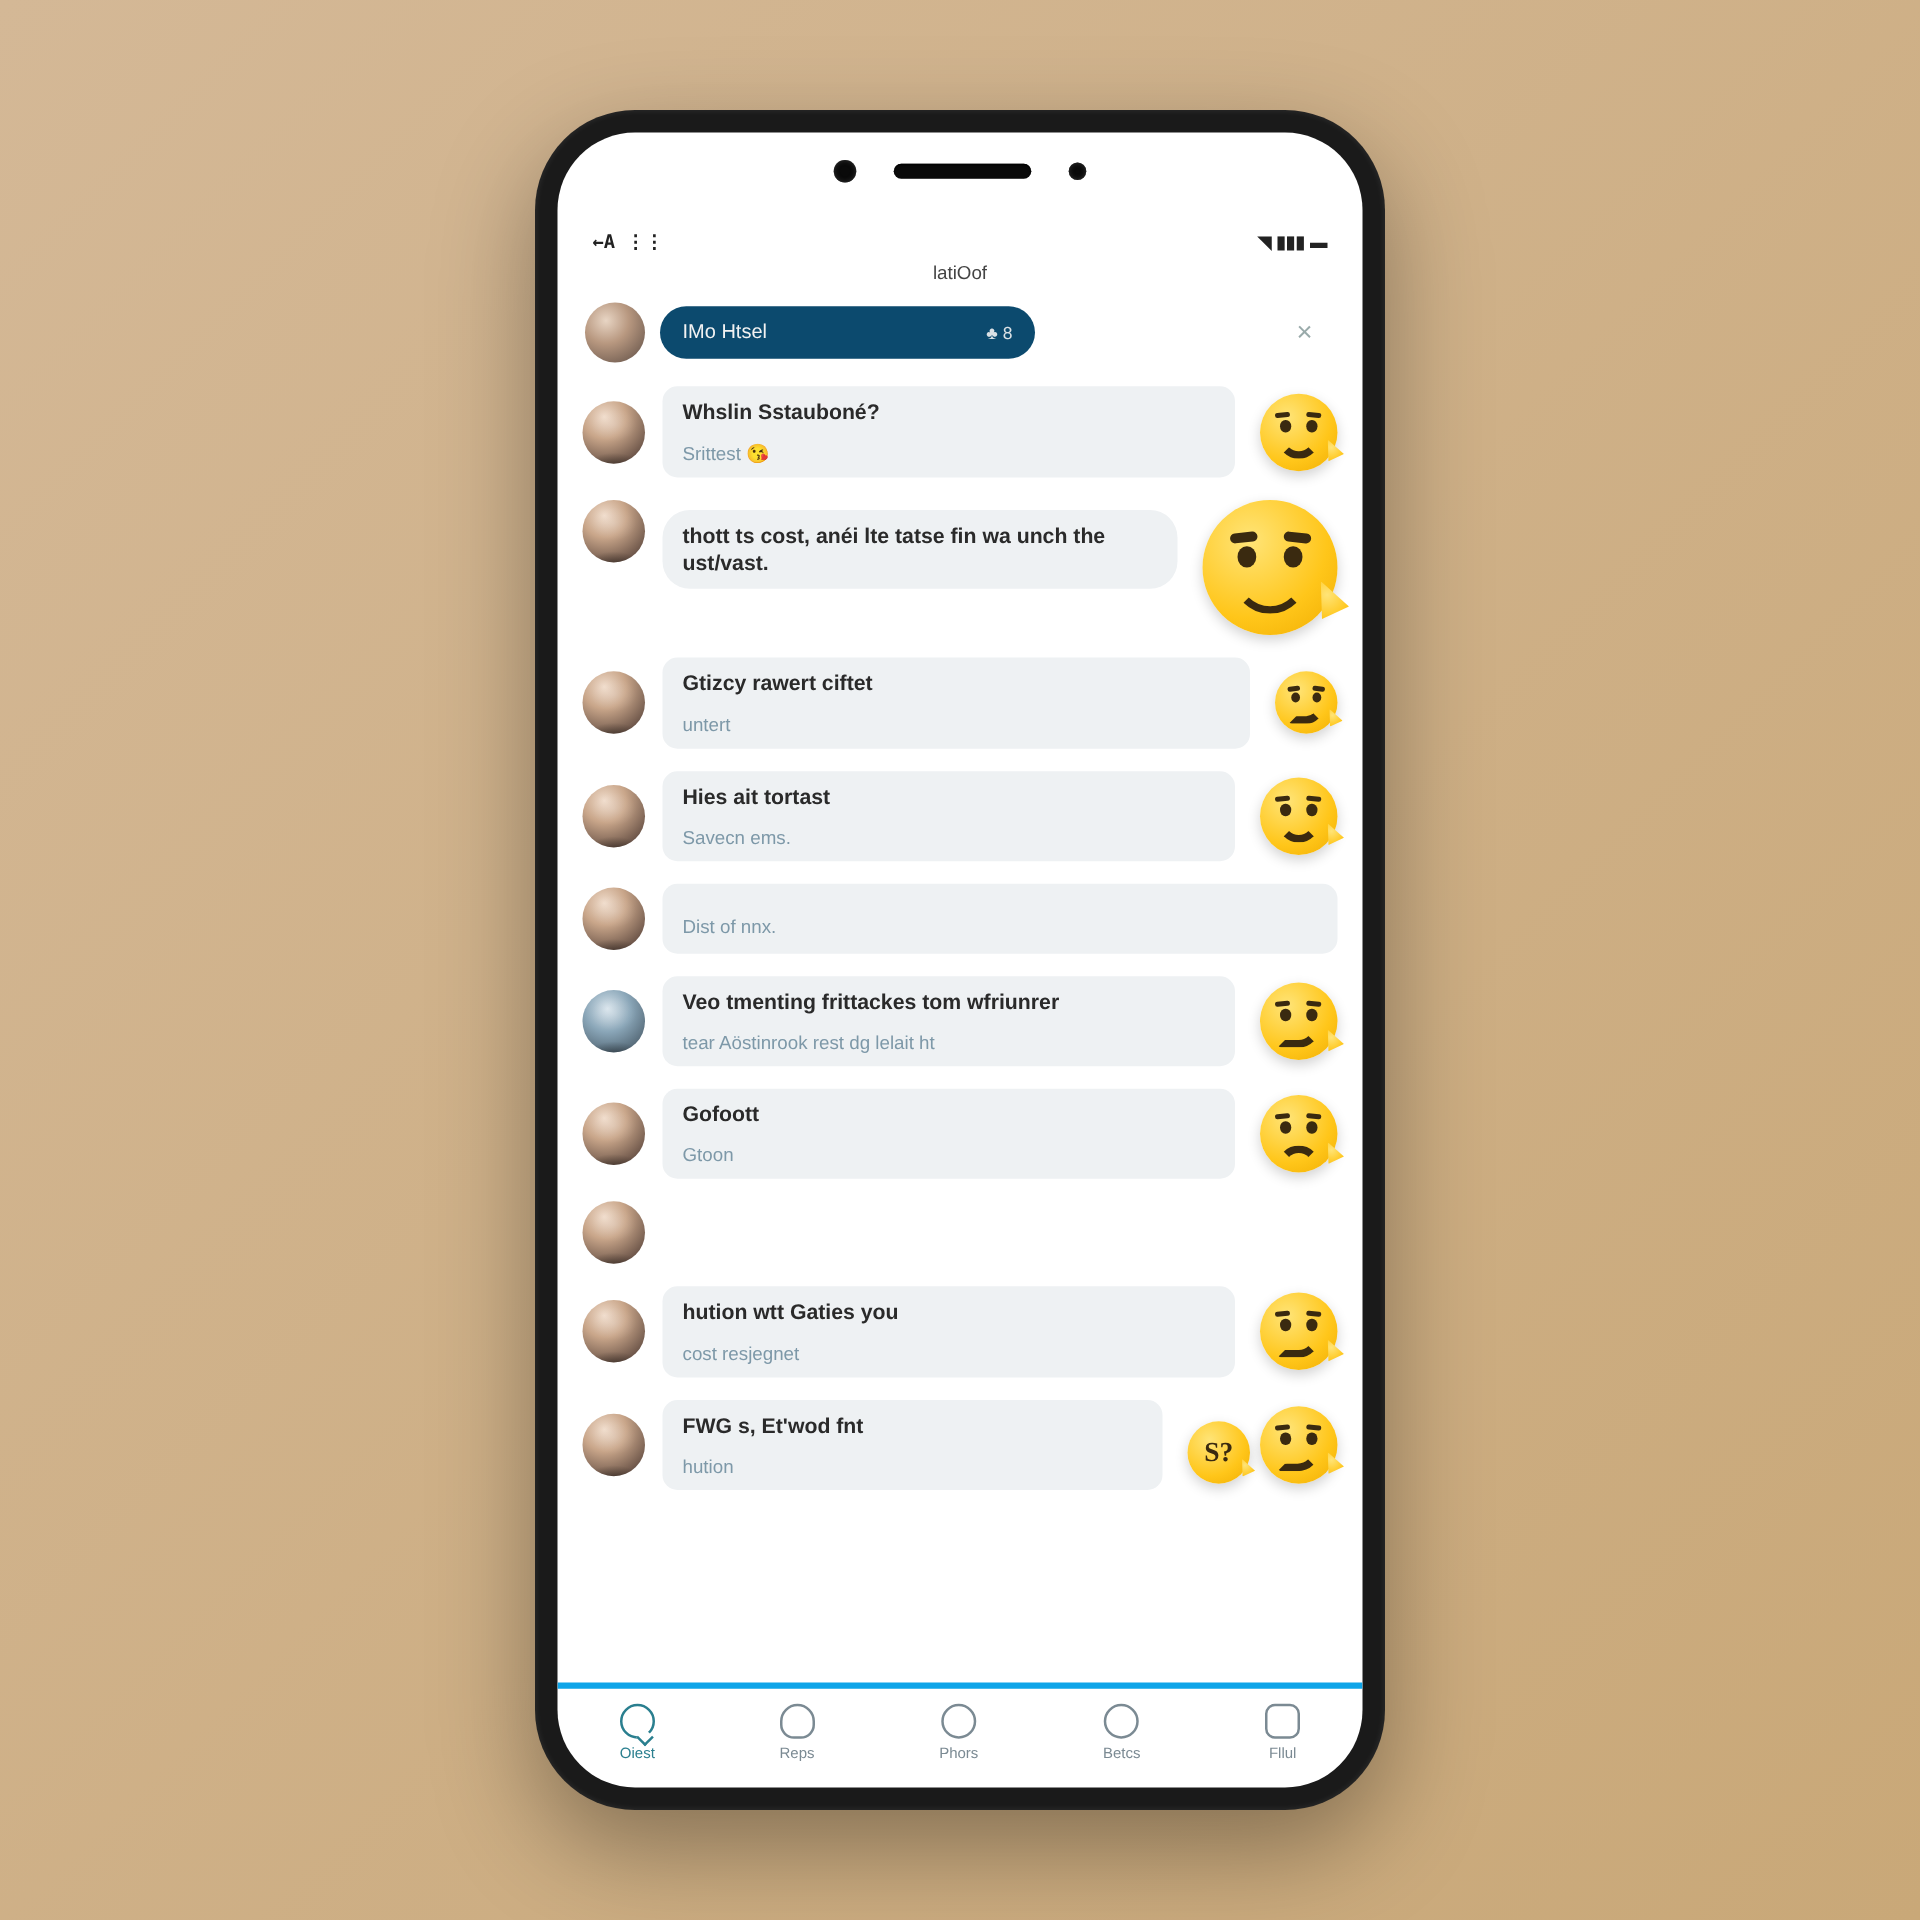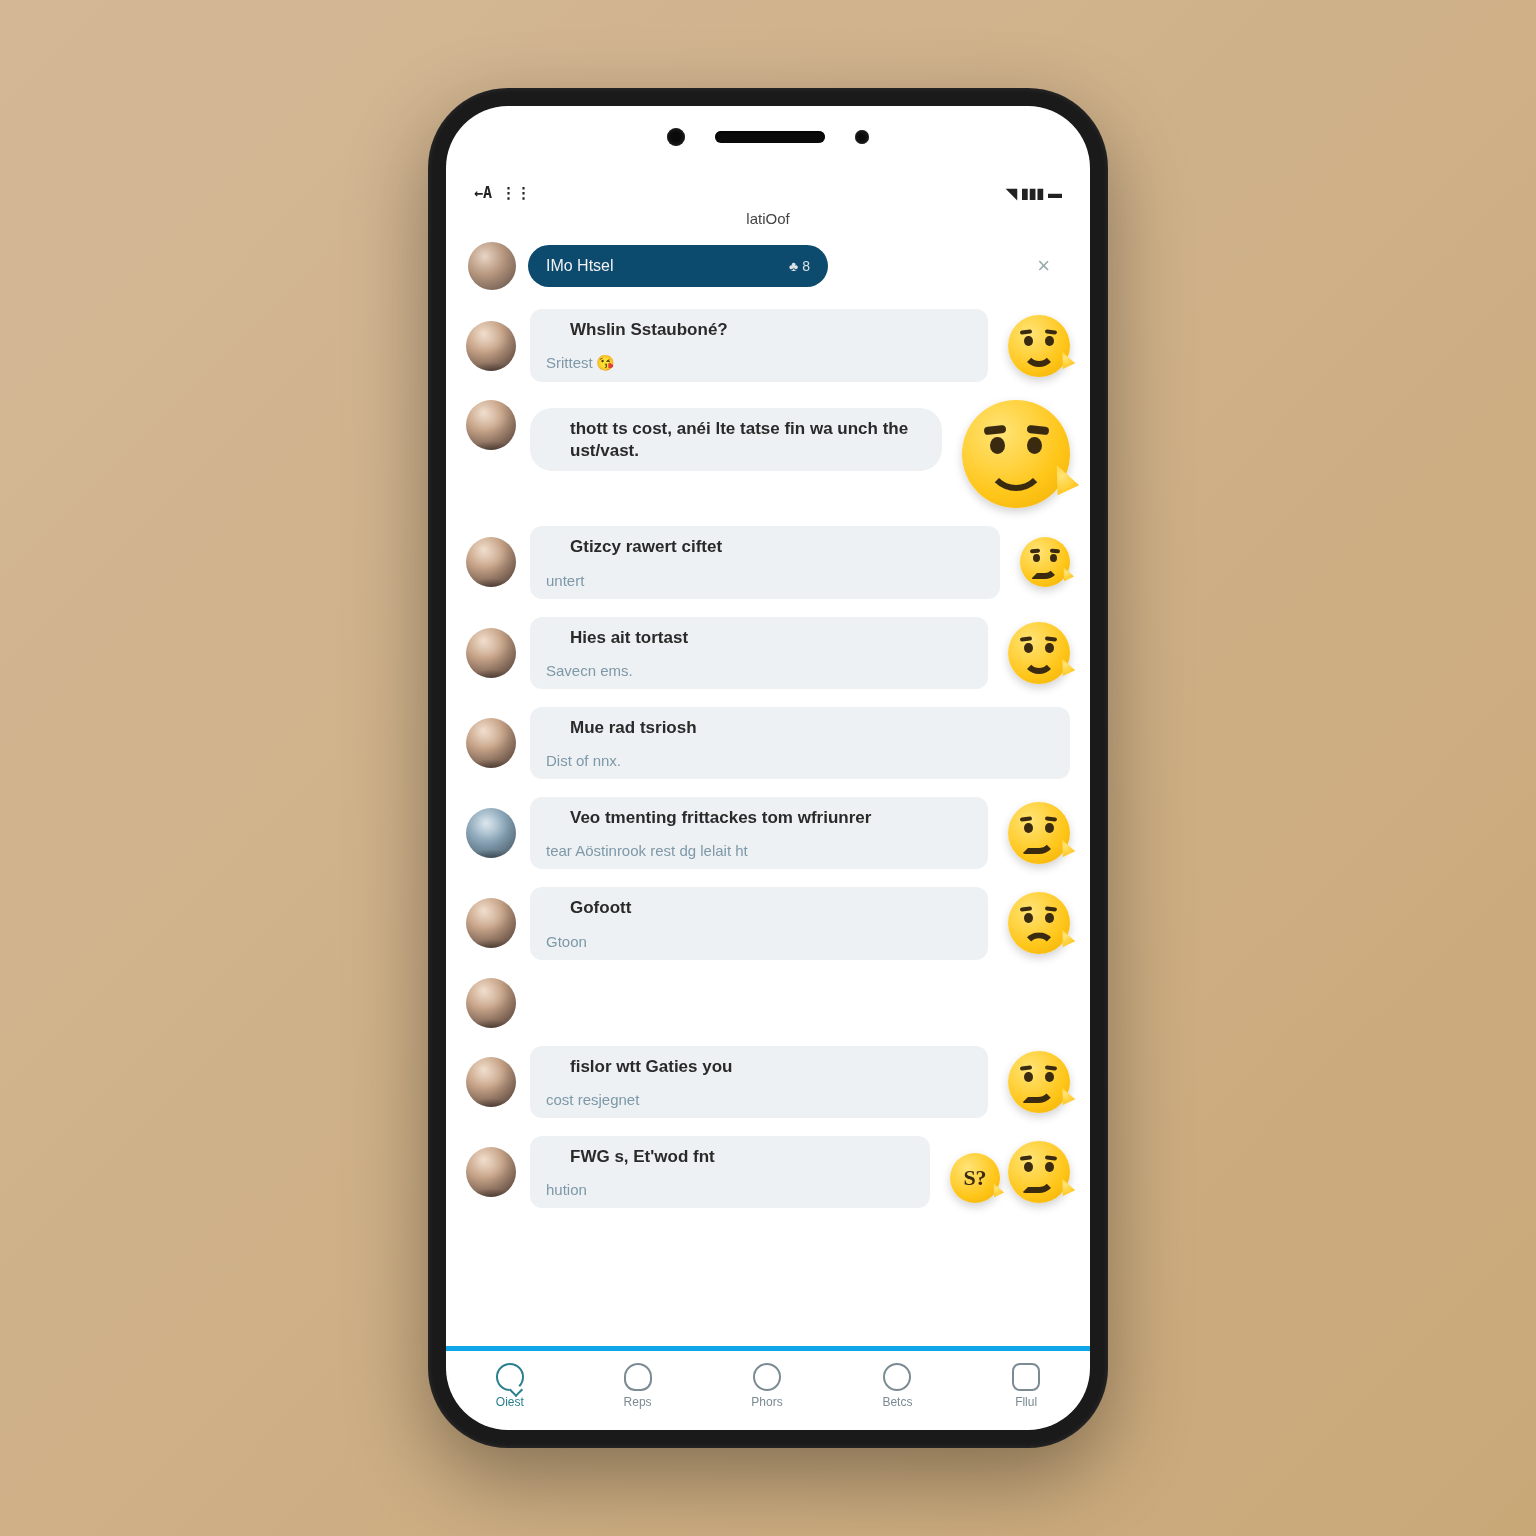--- a/index.html
+++ b/index.html
@@ -74,21 +74,21 @@
     content:""; position:absolute; inset:0;
     background: radial-gradient(ellipse 60% 45% at 50% 38%, rgba(255,255,255,.15), transparent 60%),
                 radial-gradient(ellipse 90% 50% at 50% 110%, rgba(0,0,0,.5), transparent 55%);
   }
   .avatar.alt { background: radial-gradient(circle at 40% 30%, #d8e4ec 0%, #8aa6b8 40%, #3a4a56 100%); }
   .bubble {
     background: #eef1f3; border-radius: 12px;
     padding: 10px 16px; flex: 1;
     min-height: 56px; display:flex; flex-direction:column; justify-content:center;
   }
-  .bubble .title { font-size: 17px; color: #2a2a2a; font-weight: 600; line-height:1.25;margin-left:24px; }
+  .bubble .title { font-size: 17px; color: #2a2a2a; font-weight: 600; line-height:1.25; }
   .bubble .sub { font-size: 15px; color: #7d98a8; margin-top: 14px; }
   .emoji {
     width: 62px; height: 62px; flex-shrink: 0;
     background: radial-gradient(circle at 35% 30%, #ffe477 0%, #ffc61a 60%, #f0ac00 100%);
     border-radius: 50%; position: relative;
     box-shadow: 0 4px 10px rgba(0,0,0,.18);
   }
   .emoji.big { width: 108px; height: 108px; }
   .emoji.small { width: 50px; height: 50px; }
   .emoji .eye { position:absolute; width:14%; height:16%; background:#3a2a10; border-radius:50%; top:34%; }
@@ -221,21 +221,20 @@
               <span class="eye l"></span>
               <span class="eye r"></span>
               <span class="mouth"></span>
               <span class="tail"></span>
             </div>
           </div>
         </div>
         <div class="row">
           <div class="avatar"></div>
           <div class="bubble">
-            <div class="title">Mue rad tsriosh</div>
             <div class="sub">Dist of nnx.</div>
           </div>
         </div>
         <div class="row">
           <div class="avatar alt"></div>
           <div class="bubble">
             <div class="title">Veo tmenting frittackes tom wfriunrer</div>
             <div class="sub">tear Aöstinrook rest dg lelait ht</div>
           </div>
           <div class="emoji-col">
@@ -265,21 +264,21 @@
               <span class="tail"></span>
             </div>
           </div>
         </div>
         <div class="row">
           <div class="avatar"></div>
         </div>
         <div class="row">
           <div class="avatar"></div>
           <div class="bubble">
-            <div class="title">fislor wtt Gaties you</div>
+            <div class="title">hution wtt Gaties you</div>
             <div class="sub">cost resjegnet</div>
           </div>
           <div class="emoji-col">
             <div class="emoji smirk">
               <span class="brow l"></span>
               <span class="brow r"></span>
               <span class="eye l"></span>
               <span class="eye r"></span>
               <span class="mouth"></span>
               <span class="tail"></span>

